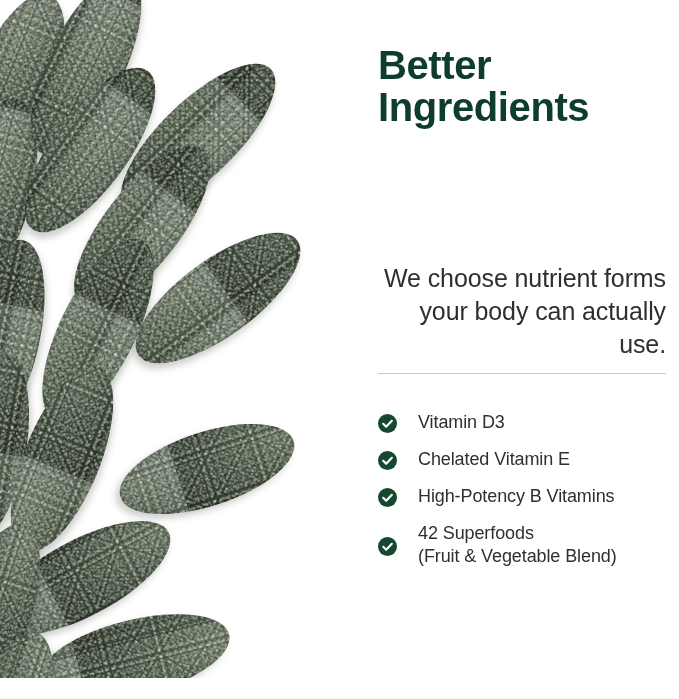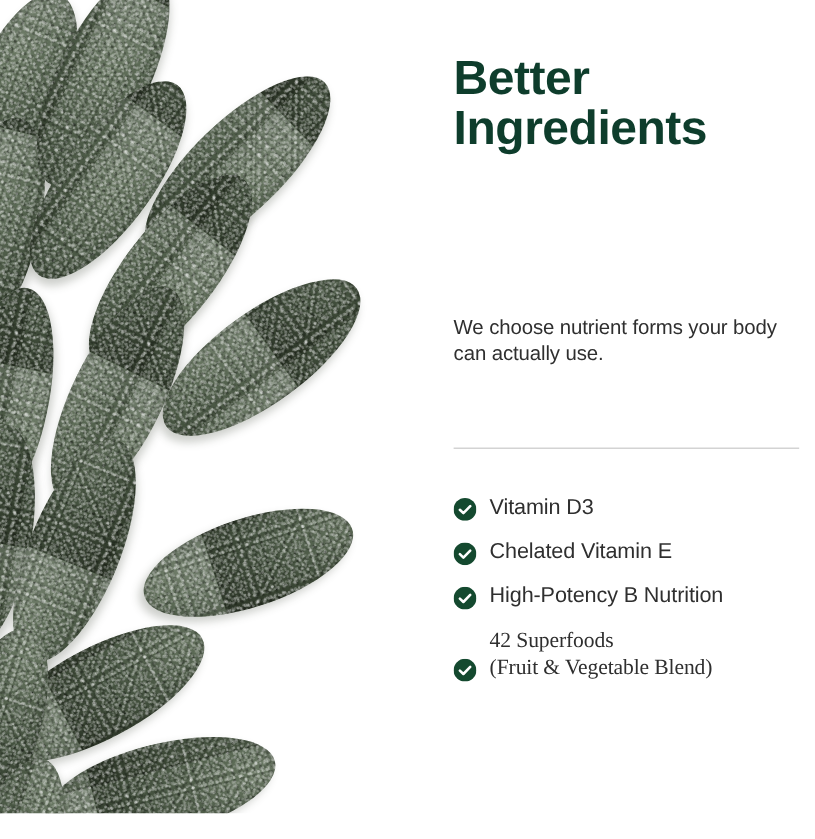--- a/index.html
+++ b/index.html
@@ -83,24 +83,25 @@
   #headline-block-1 { position: absolute; top: 44px;  left: 0; }
   #headline-block-2 { position: absolute; top: 144px; left: 0; }
 
   #subheading {
     position: absolute;
     top: 262px;
     left: 0;
     width: 288px;
     margin: 0;
     color: #2f2f2f;
-    font-size: 17px;
+    font-size: 25px;
     font-weight: normal;
     line-height: 1.32;
     letter-spacing: -0.1px;
+    text-align: right;
   }
 
   #divider {
     position: absolute;
     top: 373px;
     left: 0;
     width: 288px;
     height: 1px;
     background: #c9c9c9;
   }
@@ -109,24 +110,25 @@
     position: absolute;
     top: 411px;
     left: 0;
     width: 292px;
     list-style: none;
     margin: 0;
     padding: 0;
   }
   .benefit-item {
     display: flex;
-    align-items: flex-end;
+    align-items: center;
     margin-bottom: 14px;
-  }
-  .benefit-item:last-child { margin-bottom: 0; font-family: Liberation Serif, serif; }
+    gap: 10px;
+  }
+  .benefit-item:last-child { margin-bottom: 0; }
 
   .check-icon {
     flex: 0 0 auto;
     width: 19px;
     height: 19px;
     margin-top: 2px;
     margin-right: 11px;
     display: block;
   }
 
@@ -186,21 +188,21 @@
             <circle cx="12" cy="12" r="12" fill="#14492f"></circle>
             <path d="M6.6 12.4 L10.3 16.0 L17.5 8.6" fill="none" stroke="#ffffff" stroke-width="2.7" stroke-linecap="round" stroke-linejoin="round"></path>
           </svg>
           <span class="benefit-label">Chelated Vitamin E</span>
         </li>
         <li class="benefit-item">
           <svg class="check-icon" viewBox="0 0 24 24">
             <circle cx="12" cy="12" r="12" fill="#14492f"></circle>
             <path d="M6.6 12.4 L10.3 16.0 L17.5 8.6" fill="none" stroke="#ffffff" stroke-width="2.7" stroke-linecap="round" stroke-linejoin="round"></path>
           </svg>
-          <span class="benefit-label">High-Potency B Nutrition</span>
+          <span class="benefit-label">High-Potency B Vitamins</span>
         </li>
         <li class="benefit-item">
           <svg class="check-icon" viewBox="0 0 24 24">
             <circle cx="12" cy="12" r="12" fill="#14492f"></circle>
             <path d="M6.6 12.4 L10.3 16.0 L17.5 8.6" fill="none" stroke="#ffffff" stroke-width="2.7" stroke-linecap="round" stroke-linejoin="round"></path>
           </svg>
           <span class="benefit-label">42 Superfoods
 (Fruit &amp; Vegetable Blend)</span>
         </li>
       </ul>

